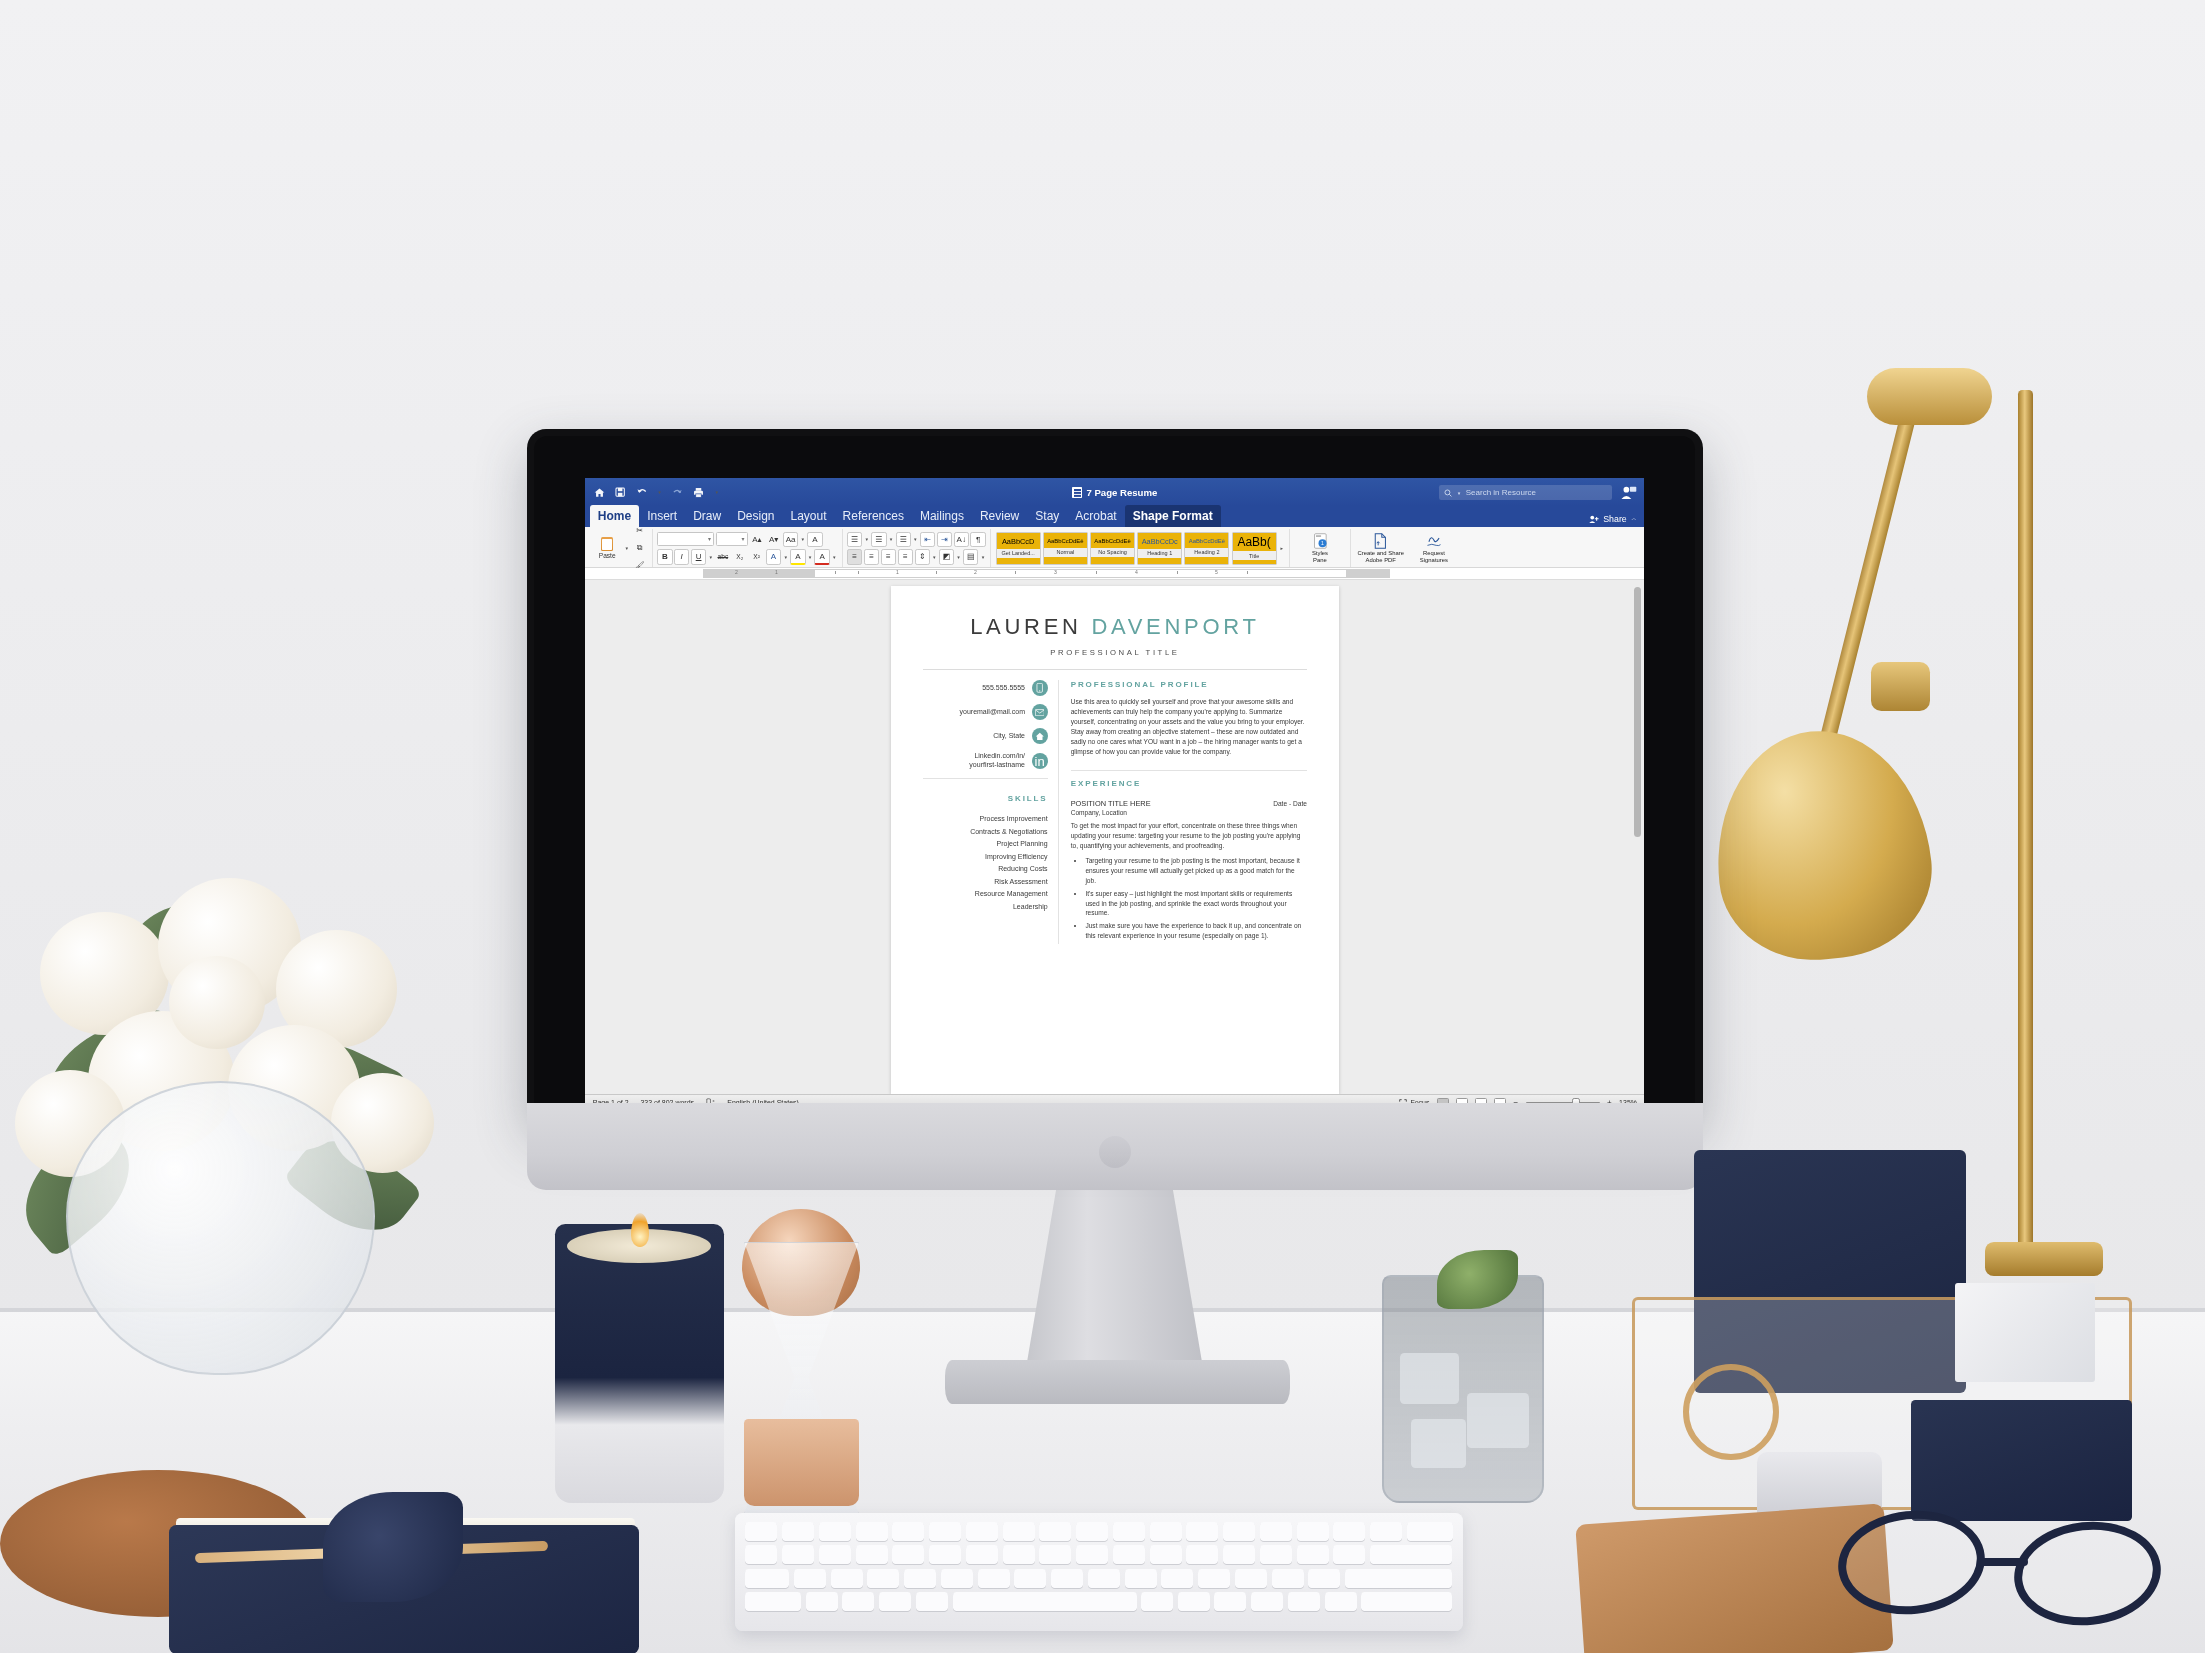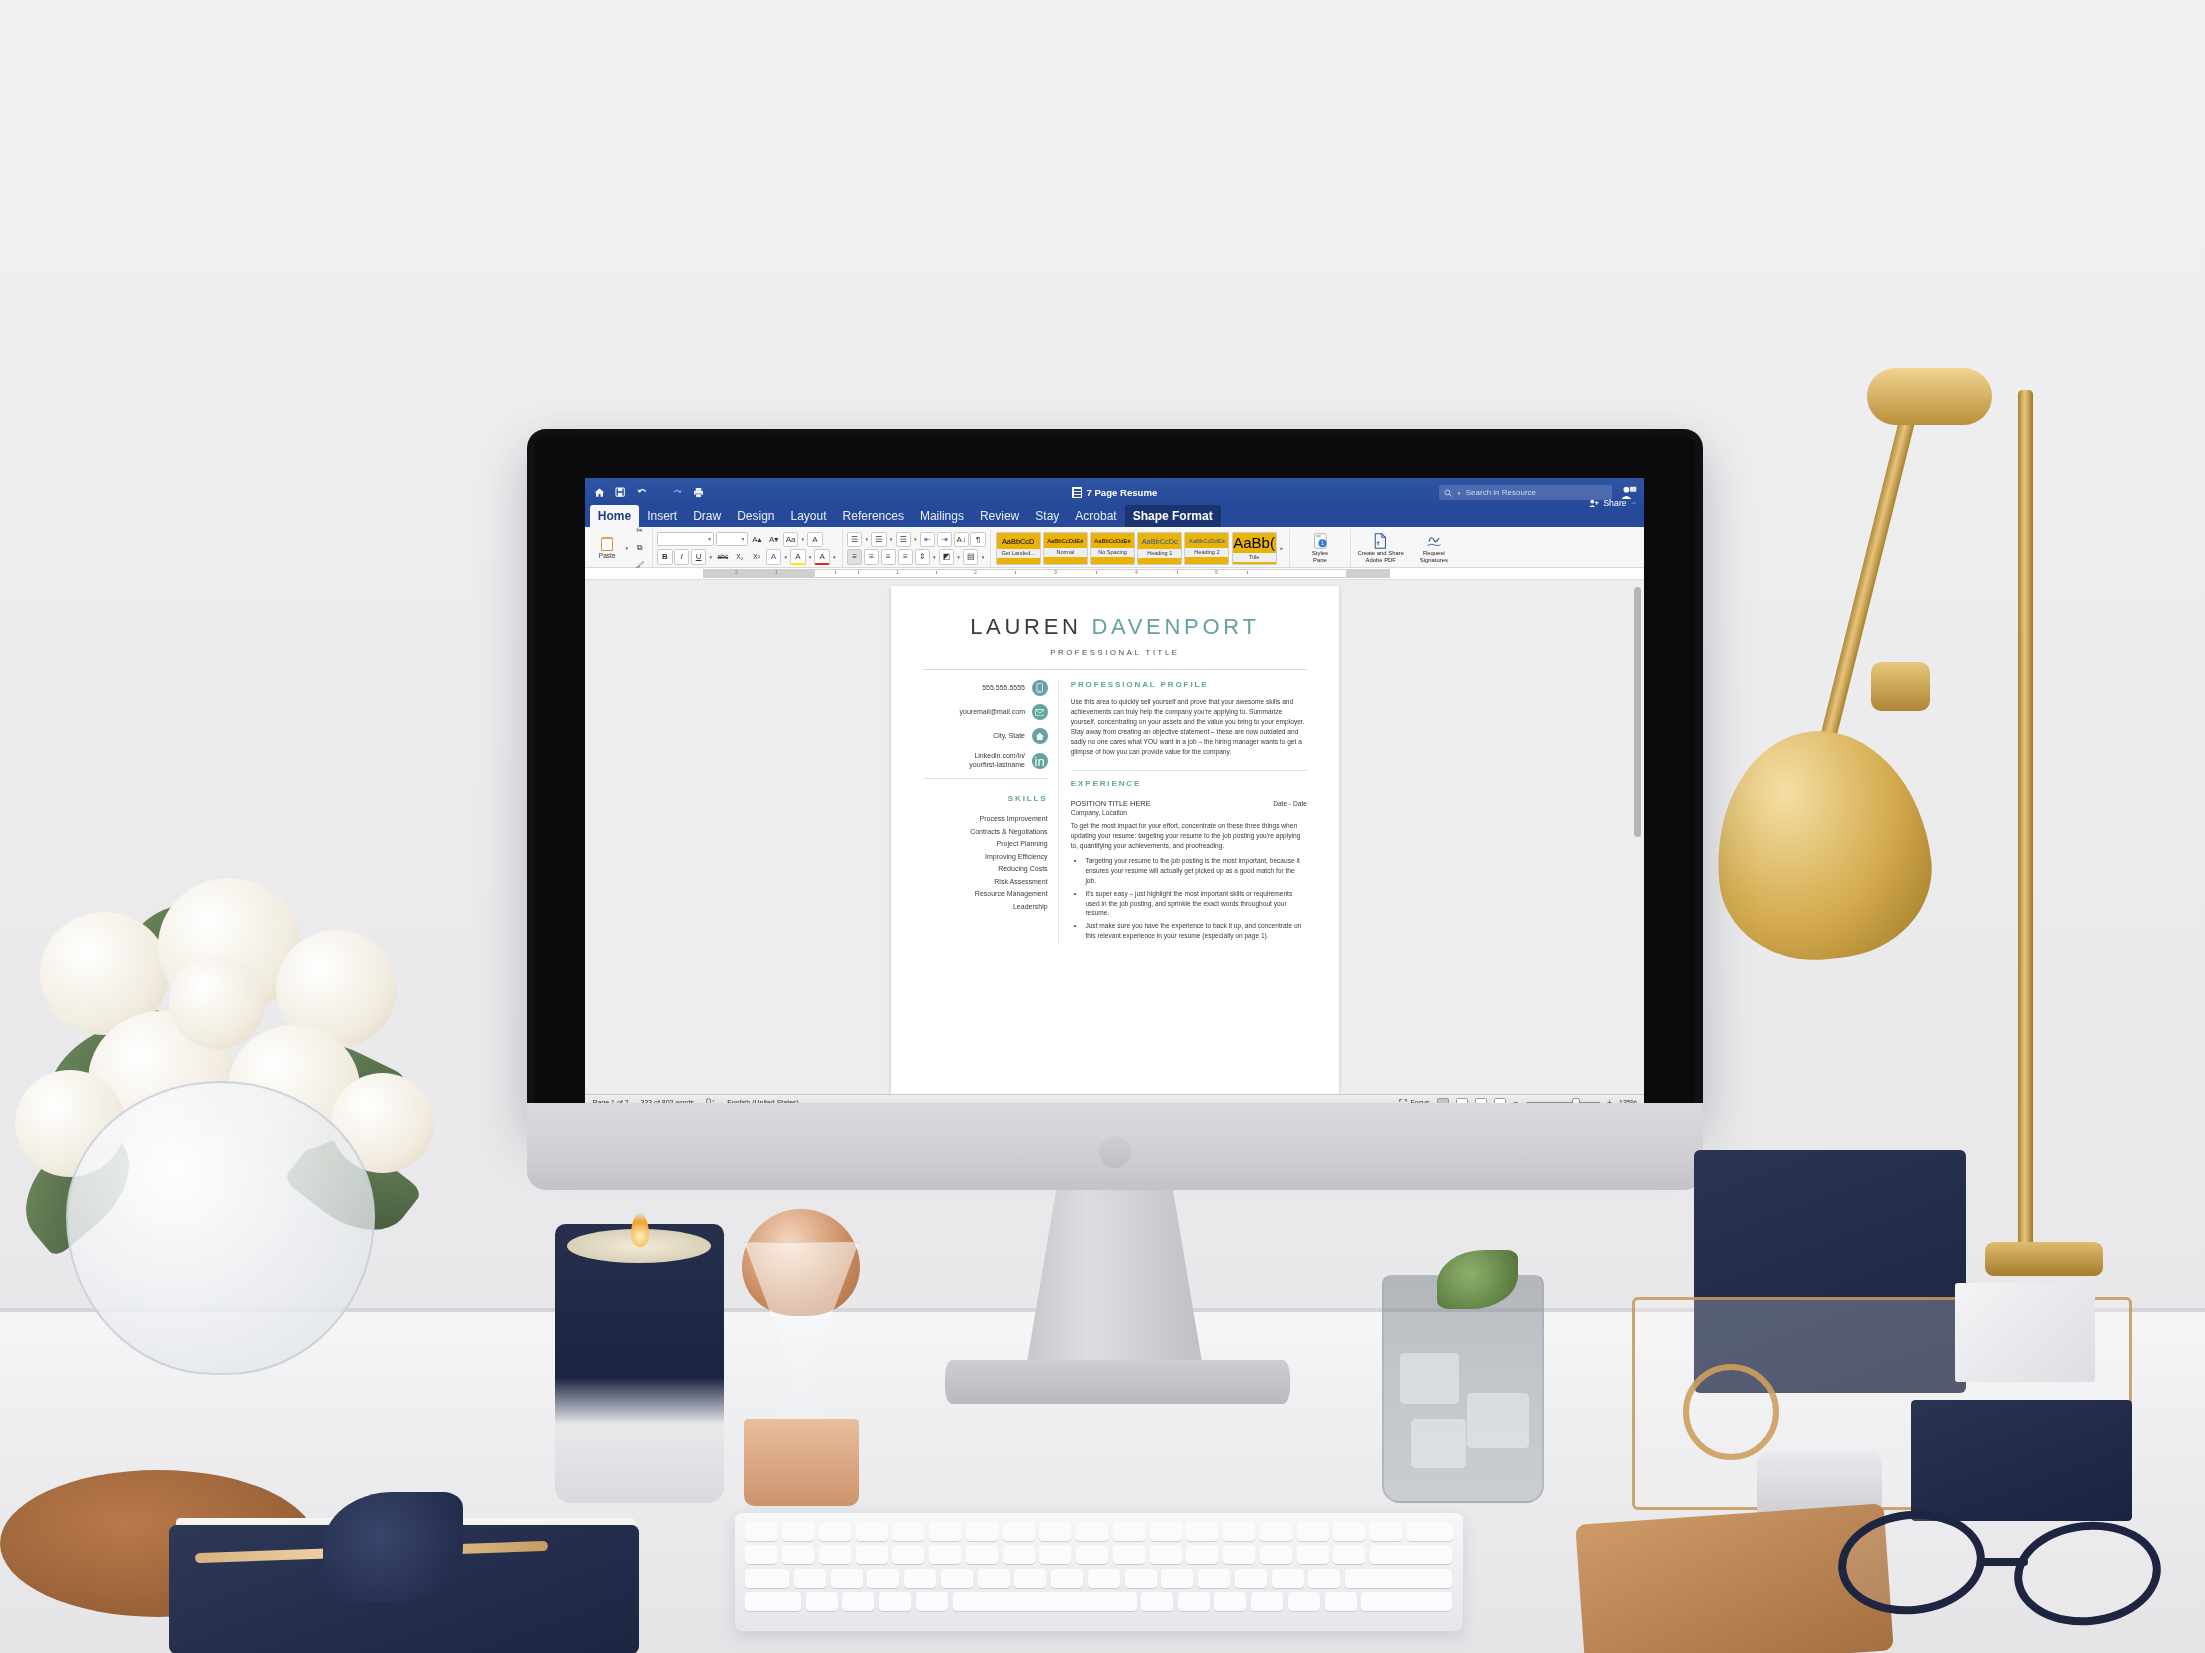--- a/index.html
+++ b/index.html
@@ -176,21 +176,21 @@
                 align-items:center; padding:0 5.1px; gap:3.7px; }
   #search-ph { color:#cdd9ef; font-size:8px; }
   #account-ico { position:absolute; right:7.4px; top:5.9px; width:17px; height:17px; }
 
   
   #word-tabs { height:20.6px; background:#27499a; display:flex; align-items:flex-end;
                padding-left:4.4px; position:relative; }
   .wtab { font-size:12px; color:#e7edf9; padding:3.7px 8px 4.4px; border-radius:2.9px 2.9px 0 0; cursor:default; }
   .wtab.active { background:#f7f7f7; color:#1f3f86; font-weight:700; }
   .wtab.ctx { background:#1a3472; color:#fff; font-weight:700; }
-  #share-wrap { position:absolute; right:7.4px; bottom:19px; display:flex; align-items:center;
+  #share-wrap { position:absolute; right:7.4px; bottom:3px; display:flex; align-items:center;
                 gap:4.4px; color:#fff; font-size:8.8px;justify-content:space-between; }
 
   
   #ribbon { height:41px; background:#f7f7f7; border-bottom:0.7px solid #d8d8d8;
             display:flex; align-items:stretch; padding:2.2px 0 0 2.9px; }
   .rgroup { display:flex; align-items:center; gap:2.2px; padding:0 4.4px;
             border-right:0.7px solid #e0e0e0; }
   .rgroup:last-child { border-right:none; }
   .rcol { display:flex; flex-direction:column; gap:2.2px; }
   .rrow { display:flex; align-items:center; gap:1.5px; }
@@ -506,21 +506,21 @@
               </div>
               <div class="sty">
                 <span class="sty-prev" style="color:#2b579a">AaBbCcDc</span>
                 <span class="sty-name">Heading 1</span>
               </div>
               <div class="sty">
                 <span class="sty-prev" style="color:#2b579a;font-size:5.9px">AaBbCcDdEē</span>
                 <span class="sty-name">Heading 2</span>
               </div>
               <div class="sty">
-                <span class="sty-prev" style="font-size:15px">AaBb(</span>
+                <span class="sty-prev" style="font-size:12px">AaBb(</span>
                 <span class="sty-name">Title</span>
               </div>
               <span class="caret">▸</span>
             </div>
 
             <div class="rgroup">
               <div class="bigcmd">
                 <svg width="14.7" height="16" viewBox="0 0 20 22" style="font-size:8px">
                     <rect x="2" y="1" width="16" height="20" rx="1.5" fill="#fff" stroke="#9a9a9a"></rect>
                     <rect x="4" y="3" width="7" height="2.5" fill="#b8b8b8"></rect>

